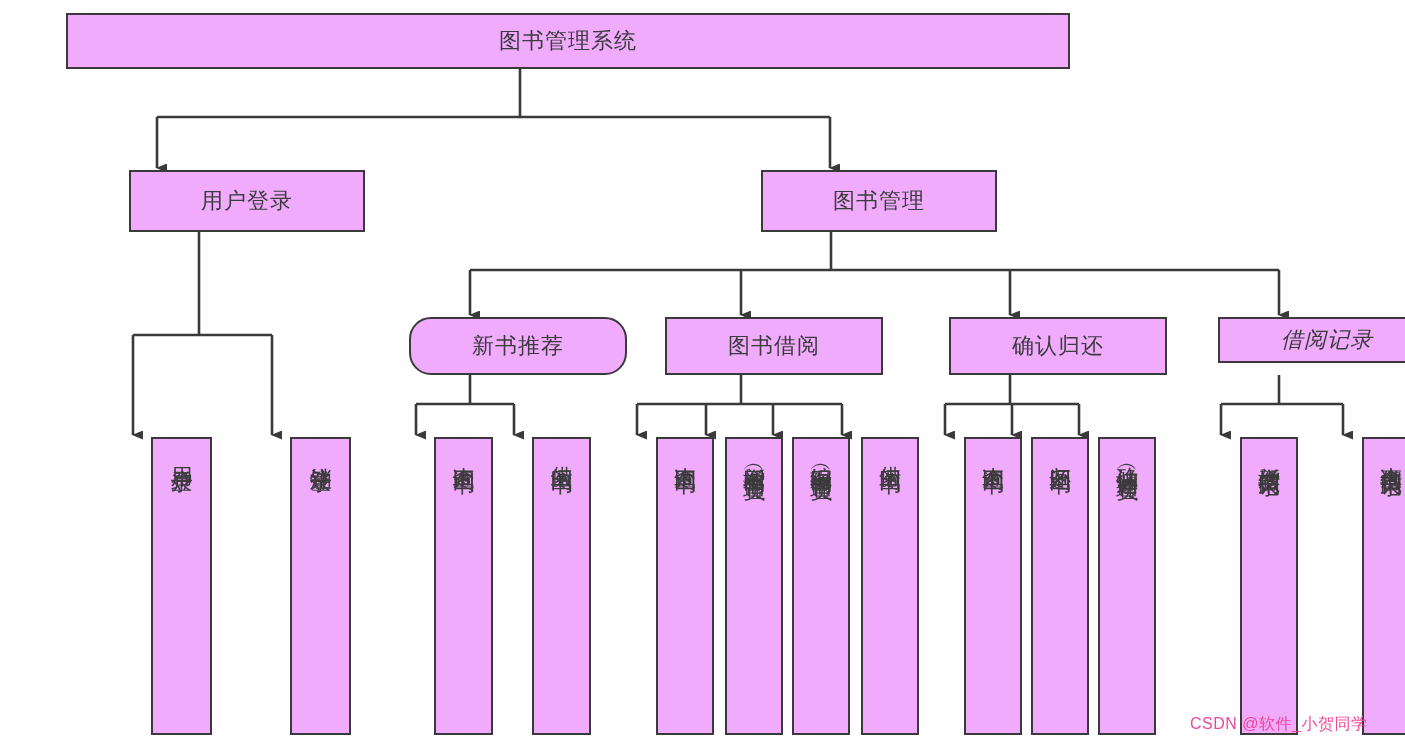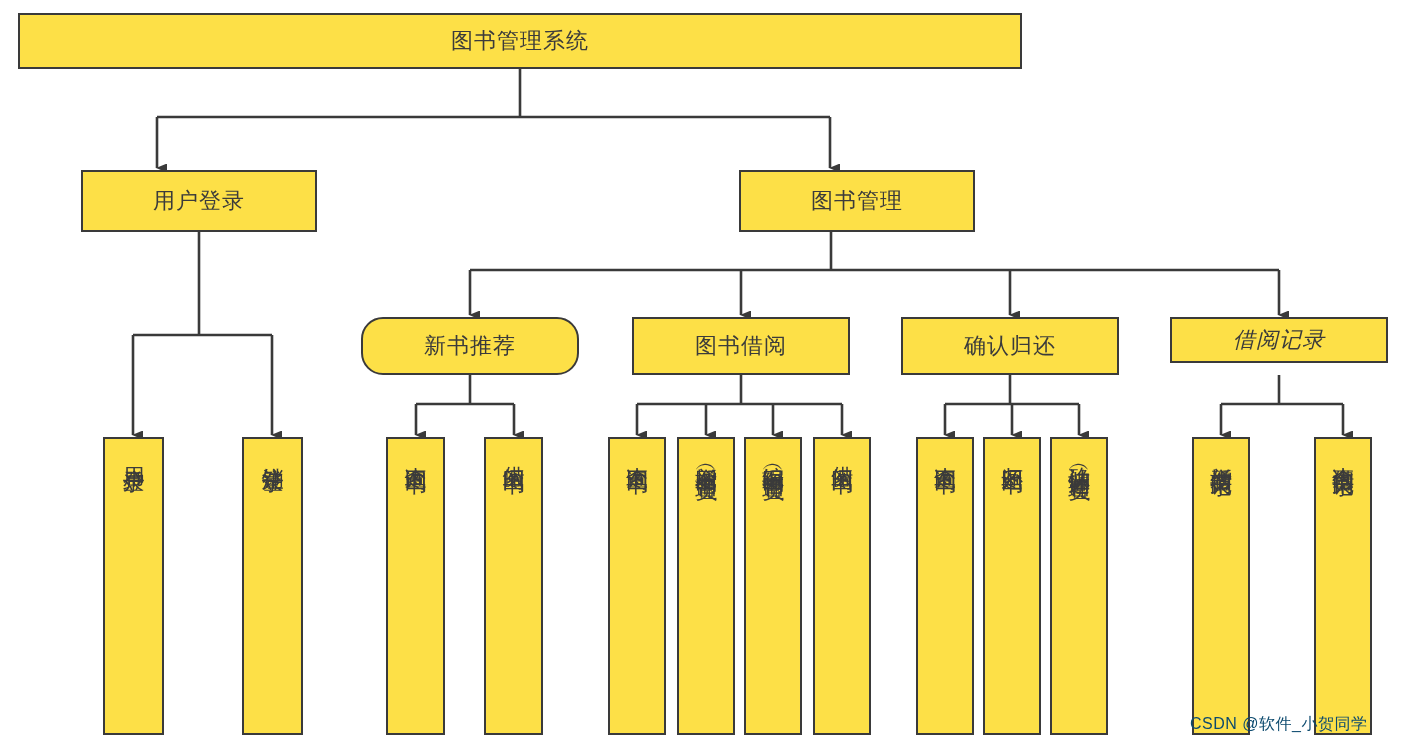--- a/index.html
+++ b/index.html
@@ -21,26 +21,27 @@
     position: absolute;
     left: 0;
     top: 0;
     width: 1405px;
     height: 747px;
     pointer-events: none;
   }
   .node {
     position: absolute;
     box-sizing: border-box;
-    background: #fde047;
+    background: #f0abfc;
     border: 2.5px solid #3a3a3a;
     display: flex;
     align-items: center;
     justify-content: center;
     color: #3b3b3b;
+    margin-left: 48px;
   }
   .node.horiz {
     font-size: 22px;
     letter-spacing: 1px;
   }
   .node.vert {
     align-items: flex-start;
     justify-content: center;
     padding-top: 10px;
   }
@@ -49,21 +50,21 @@
     text-orientation: upright;
     font-size: 22px;
     line-height: 1.12;
     letter-spacing: 2px;
     color: #3b3b3b;
     white-space: nowrap;
   }
   .watermark {
     position: absolute;
     font-size: 16px;
-    color: #0c4a6e;
+    color: #ec4899;
     white-space: nowrap;
     letter-spacing: 0.5px;
   }
 </style>
 </head>
 <body>
 
 <div id="canvas">
 
   <svg class="wires" viewBox="0 0 1405 747" xmlns="http://www.w3.org/2000/svg">
@@ -116,28 +117,28 @@
     </g>
   </svg>
 
   <div class="node horiz" style="left:18px; top:13px; width:1004px; height:56px;">
     <span>图书管理系统</span>
   </div>
 
   <div class="node horiz" style="left:81px; top:170px; width:236px; height:62px;">
     <span>用户登录</span>
   </div>
-  <div class="node horiz" style="left:739px; top:170px; width:236px; height:62px;align-items:center;">
+  <div class="node horiz" style="left:713px; top:170px; width:236px; height:62px;align-items:center;">
     <span>图书管理</span>
   </div>
 
   <div class="node horiz" style="left:361px; top:317px; width:218px; height:58px;border-radius:22px;">
     <span>新书推荐</span>
   </div>
-  <div class="node horiz" style="left:632px; top:317px; width:218px; height:58px;">
+  <div class="node horiz" style="left:617px; top:317px; width:218px; height:58px;">
     <span>图书借阅</span>
   </div>
   <div class="node horiz" style="left:901px; top:317px; width:218px; height:58px;">
     <span>确认归还</span>
   </div>
   <div class="node horiz" style="left:1170px; top:317px; width:218px; height:46px;font-style:italic;">
     <span>借阅记录</span>
   </div>
 
   <div class="node vert" style="left:103px; top:437px; width:61px; height:298px;">

